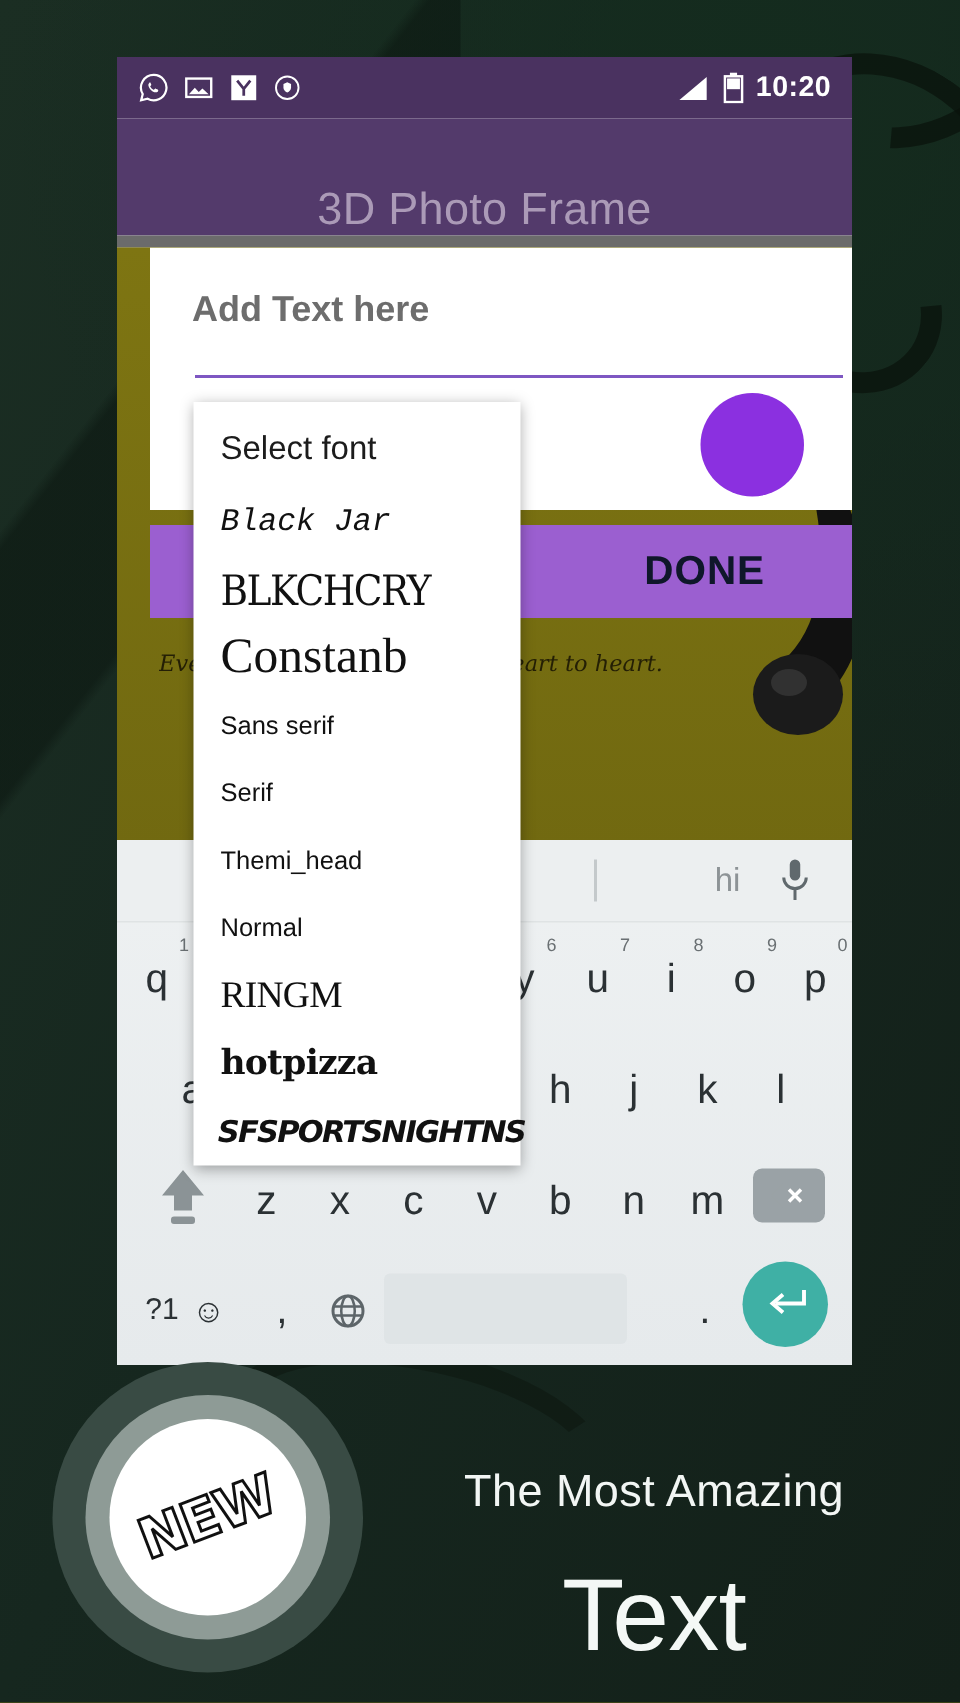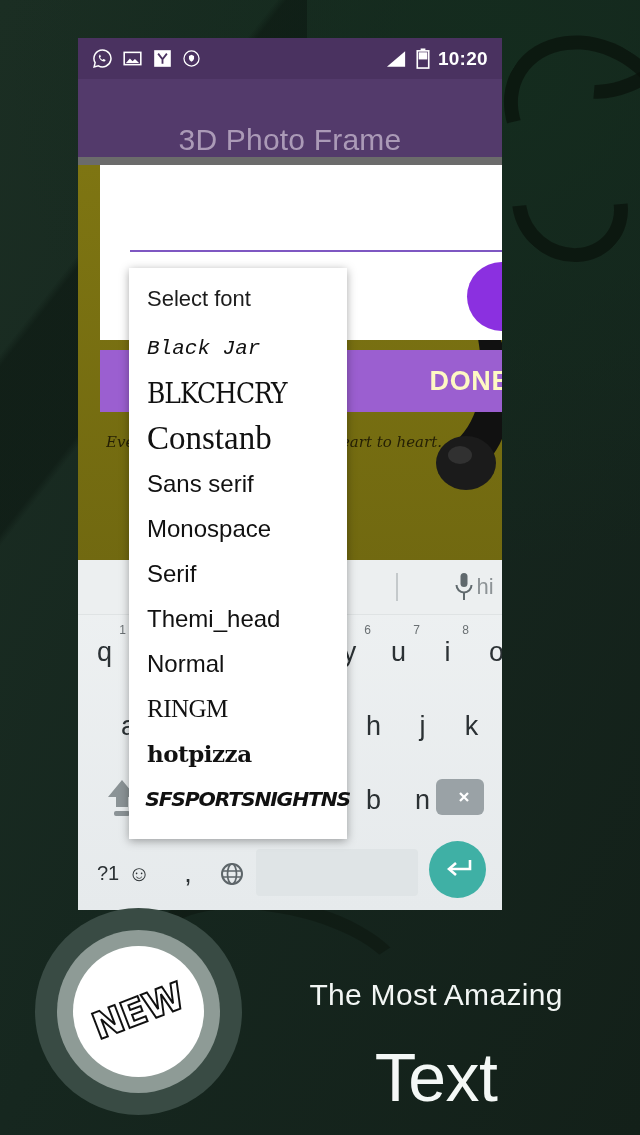--- a/index.html
+++ b/index.html
@@ -43,21 +43,21 @@
   .swirl.s1 { right: -40px; top: 40px;  width: 180px; height: 150px; transform: rotate(32deg); }
   .swirl.s2 { right: 10px;  top: 150px; width: 120px; height: 110px; transform: rotate(-140deg); }
   .swirl.s3 { right: -70px; top: -60px; width: 190px; height: 150px; transform: rotate(140deg); }
   .swirl.s4 { left: 150px;  top: 900px; width: 260px; height: 120px; transform: rotate(12deg); border-color: rgba(10,18,12,0.4) transparent transparent rgba(10,18,12,0.4); }
 
   
   #phone {
     position: absolute;
     left: 78px;
     top: 38px;
-    width: 424px;
+    width: 490px;
     height: 872px;
     overflow: hidden;
     background: #ffffff;
   }
 
   
   #status-bar {
     height: 41px;
     background: #4a3260;
     display: flex;
@@ -173,49 +173,49 @@
     top: 185px;
     width: 468px;
     height: 62px;
     background: #9b5fd0;
   }
   #done-label {
     position: absolute;
     right: 58px;
     top: 50%;
     transform: translateY(-50%);
-    color: #fef9c3;
+    color: #0f172a;
     font-size: 27px;
     font-weight: bold;
     letter-spacing: .6px;
   }
 
   
   #font-dialog {
     position: absolute;
     left: 51px;
     top: 103px;
     width: 218px;
     background: #ffffff;
-    padding: 12px 0 18px 0;
+    padding: 12px 0 1px 0;
     box-shadow: 0 2px 9px rgba(0,0,0,0.34);
     z-index: 30;
   }
   #font-dialog-title {
     padding: 6px 18px 14px 18px;
     font-size: 22px;
     color: #1c1c1c;
   }
   .font-item {
     padding: 3px 18px;
     height: 45px;
     display: flex;
     align-items: center;
     color: #111111;
-    font-size: 24px;
+    font-size: 17px;
     white-space: nowrap;
     overflow: visible;
   }
   .f-black-jar   { font-family: Liberation Mono, monospace; font-style: italic; font-size: 21px; }
   .f-blkchcry    { font-family: "DejaVu Serif", serif; font-size: 25px; letter-spacing: -1px; transform: scaleY(1.12); }
   .f-constanb    { font-family: "Liberation Serif", serif; font-weight: normal; font-size: 33px; }
   .f-sans-serif  { font-family: "Liberation Sans", sans-serif; }
   .f-monospace   { font-family: "Liberation Sans", sans-serif; }
   .f-serif       { font-family: "Liberation Sans", sans-serif; }
   .f-normal      { font-family: "Liberation Sans", sans-serif; }
@@ -432,35 +432,37 @@
 
     <svg id="photo-phone-shape" viewBox="0 0 130 190">
       <path d="M96 0c6 30 12 62 2 92-6 18-16 30-30 40l26 26c22-14 34-38 38-64C137 60 126 24 112 0z" fill="#111111"></path>
       <ellipse cx="88" cy="146" rx="30" ry="27" fill="#1b1b1b"></ellipse>
       <ellipse cx="82" cy="138" rx="12" ry="9" fill="#3a3a3a" opacity="0.7"></ellipse>
     </svg>
 
     <div id="photo-caption">Every keystroke speaks from heart to heart.</div>
 
     <div id="text-sheet">
+      <div id="text-input-row">
+        <input id="text-input" type="text" placeholder="Add Text here" style="">
+      </div>
       <div id="input-underline"></div>
       <div id="color-swatch"></div>
     </div>
 
     <div id="done-bar">
       <span id="done-label">DONE</span>
     </div>
 
     <div id="font-dialog">
       <div id="font-dialog-title">Select font</div>
       <div class="font-item f-black-jar">Black Jar</div>
       <div class="font-item f-blkchcry">BLKCHCRY</div>
       <div class="font-item f-constanb">Constanb</div>
       <div class="font-item f-sans-serif">Sans serif</div>
-      <div class="font-item f-monospace">Monospace</div>
       <div class="font-item f-serif">Serif</div>
       <div class="font-item f-themi">Themi_head</div>
       <div class="font-item f-normal">Normal</div>
       <div class="font-item f-ringm">RINGM</div>
       <div class="font-item f-hotpizza">hotpizza</div>
       <div class="font-item f-sfsports">SFSPORTSNIGHTNS</div>
     </div>
 
     <div id="keyboard" style="position:absolute;left:0;right:0;bottom:0;">
 

